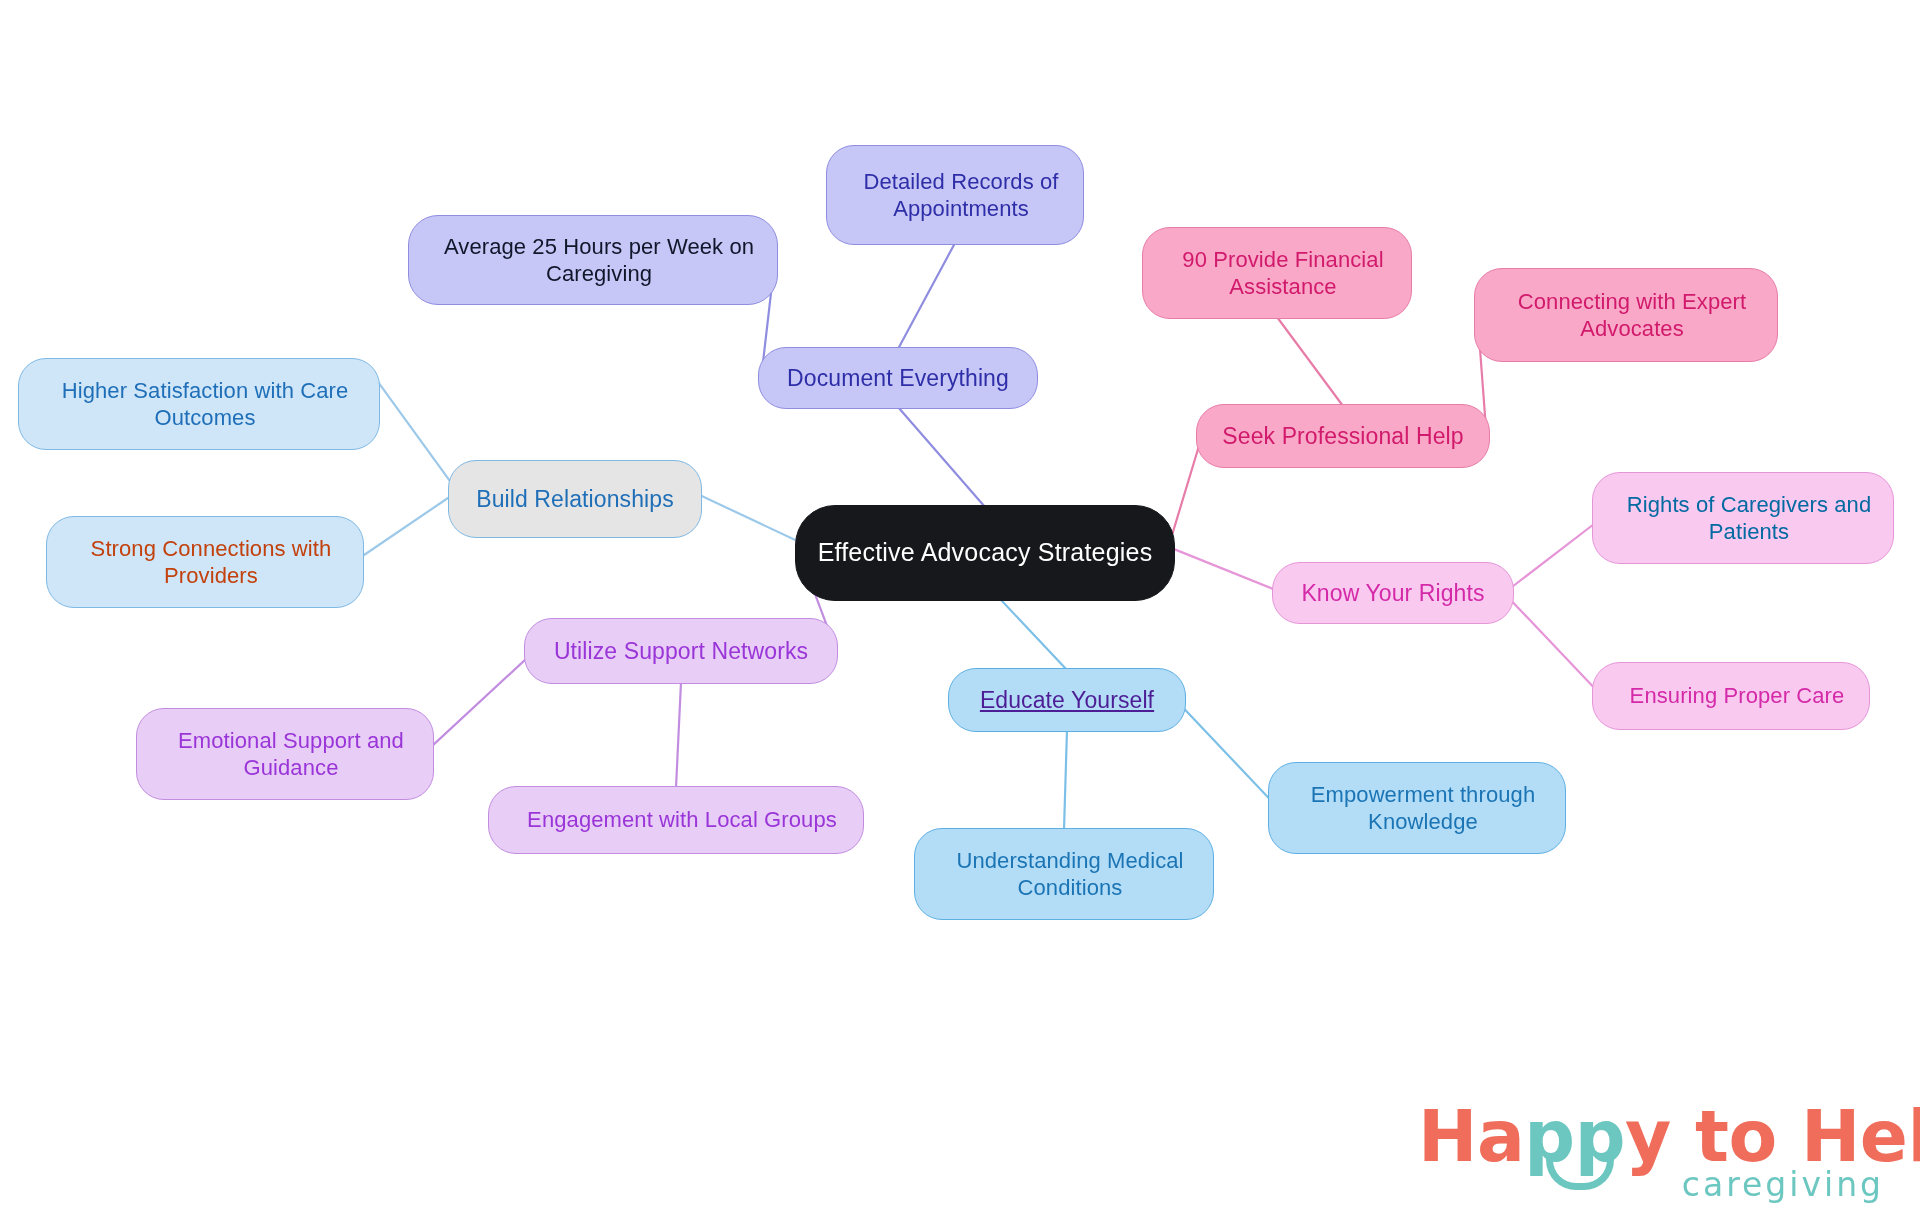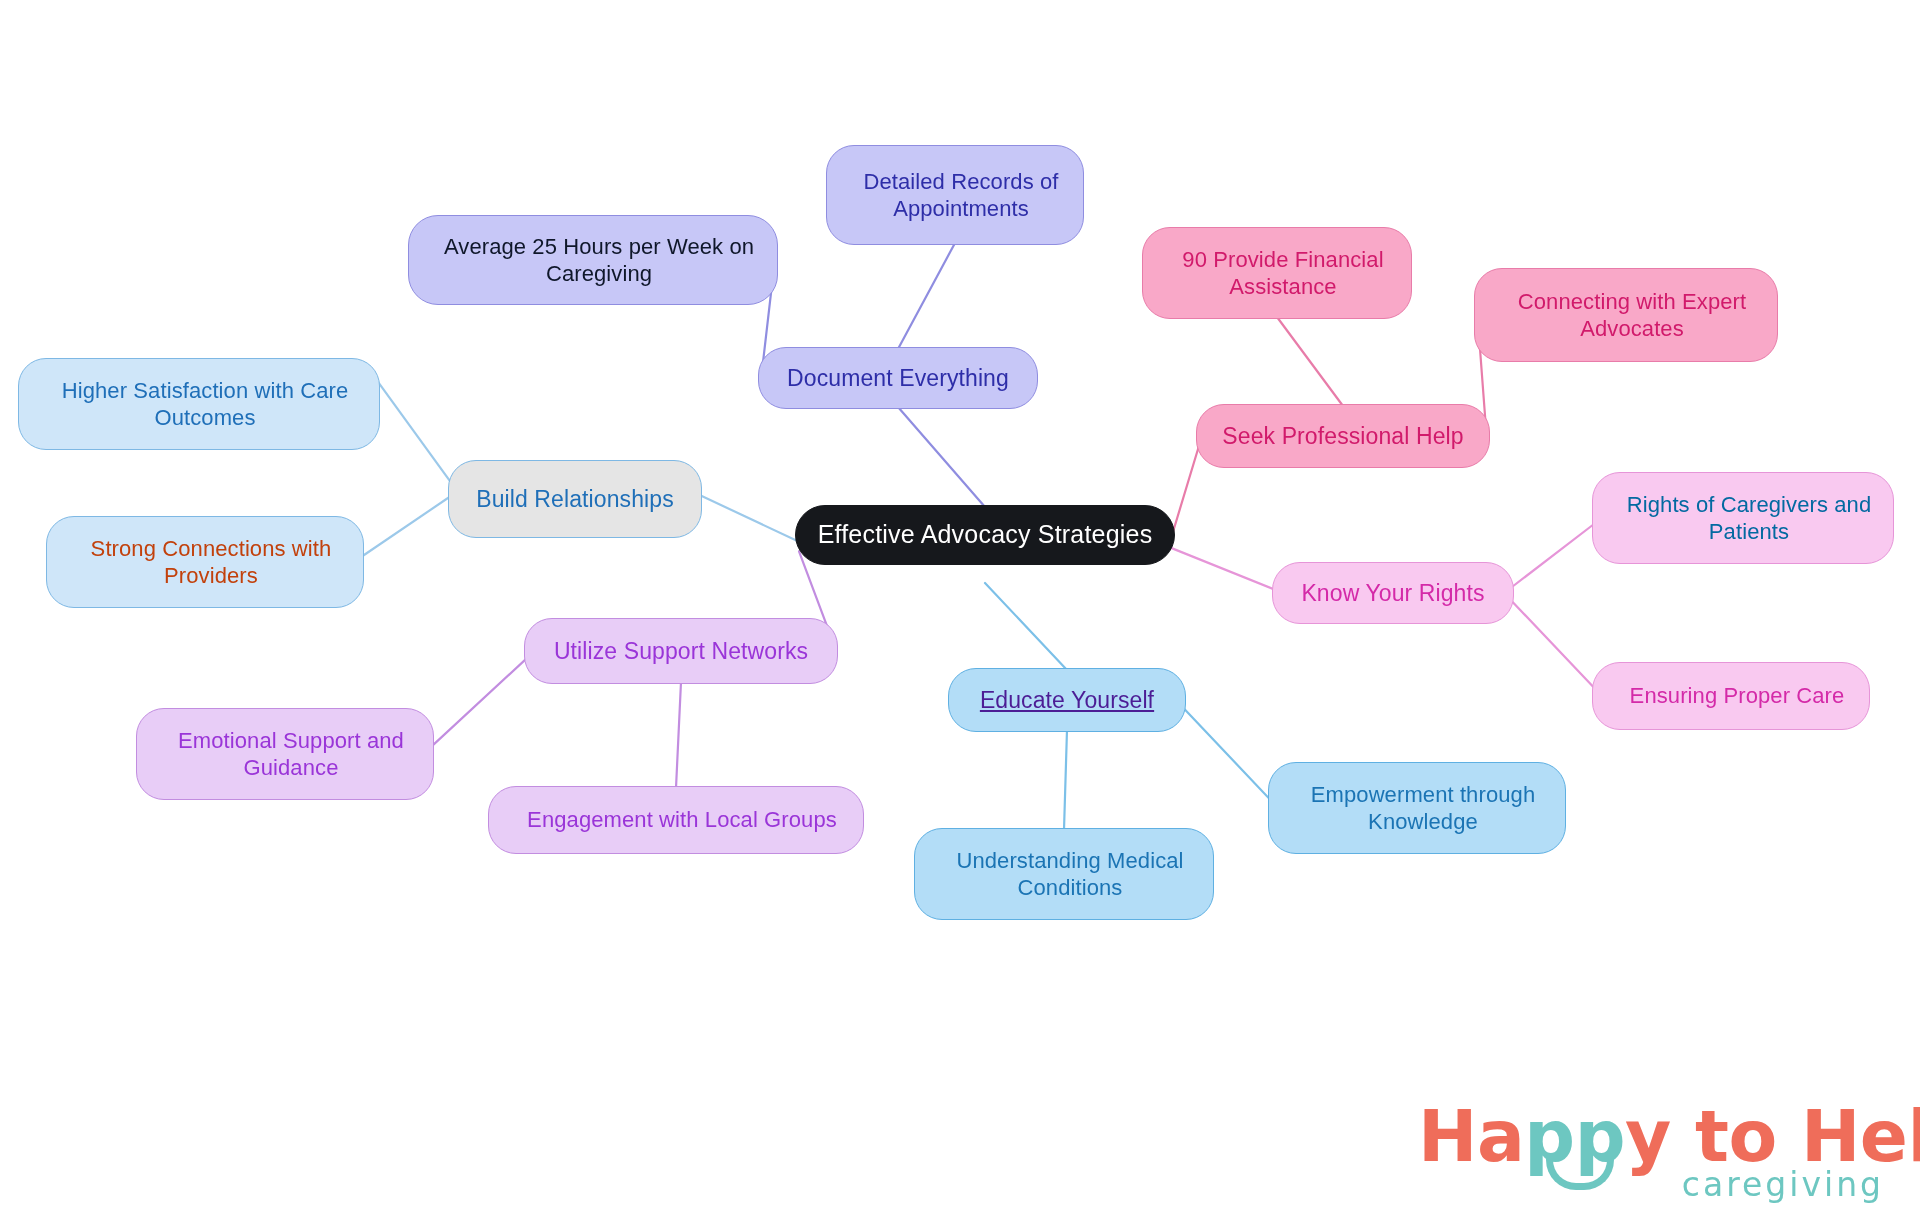--- a/index.html
+++ b/index.html
@@ -136,21 +136,21 @@
       <div class="node lvl2" style="left: 1592px; top: 662px; width: 278px; height: 68px; background: rgb(249, 201, 240); border-color: rgb(230, 149, 216); color: rgb(212, 42, 168);"><span>Ensuring Proper Care</span></div>
       <div class="node lvl1" style="left: 948px; top: 668px; width: 238px; height: 64px; background: rgb(179, 221, 247); border-color: rgb(95, 176, 226); color: #4c1d95; text-decoration: underline;"><span>Educate Yourself</span></div>
       <div class="node lvl2" style="left: 914px; top: 828px; width: 300px; height: 92px; background: rgb(179, 221, 247); border-color: rgb(95, 176, 226); color: rgb(27, 116, 180);"><span>Understanding Medical
 Conditions</span></div>
       <div class="node lvl2" style="left: 1268px; top: 762px; width: 298px; height: 92px; background: rgb(179, 221, 247); border-color: rgb(95, 176, 226); color: rgb(27, 116, 180);"><span>Empowerment through
 Knowledge</span></div>
       <div class="node lvl1" style="left: 524px; top: 618px; width: 314px; height: 66px; background: rgb(232, 205, 247); border-color: rgb(194, 141, 224); color: rgb(154, 53, 216);"><span>Utilize Support Networks</span></div>
       <div class="node lvl2" style="left: 136px; top: 708px; width: 298px; height: 92px; background: rgb(232, 205, 247); border-color: rgb(194, 141, 224); color: rgb(154, 53, 216);"><span>Emotional Support and
 Guidance</span></div>
       <div class="node lvl2" style="left: 488px; top: 786px; width: 376px; height: 68px; background: rgb(232, 205, 247); border-color: rgb(194, 141, 224); color: rgb(154, 53, 216);"><span>Engagement with Local Groups</span></div>
-      <div class="node root" style="left: 795px; top: 505px; width: 380px; height: 60px; background: rgb(22, 24, 28); color: rgb(255, 255, 255);"><span>Effective Advocacy Strategies</span></div>
+      <div class="node root" style="left: 795px; top: 505px; width: 380px; height: 96px; background: rgb(22, 24, 28); color: rgb(255, 255, 255);"><span>Effective Advocacy Strategies</span></div>
     </div>
 
   <div id="logo">
     <div class="logo-main">
       <span style="color: rgb(239, 109, 90);">Ha</span><span style="color: rgb(109, 199, 193);">pp</span><span style="color: rgb(239, 109, 90);">y</span> <span style="color: rgb(239, 109, 90);">to Help</span>
     </div>
     <div class="smile" style="border-color: rgb(109, 199, 193);"></div>
     <div class="logo-sub" style="color: rgb(109, 199, 193);">caregiving</div>
   </div>
 </div>

